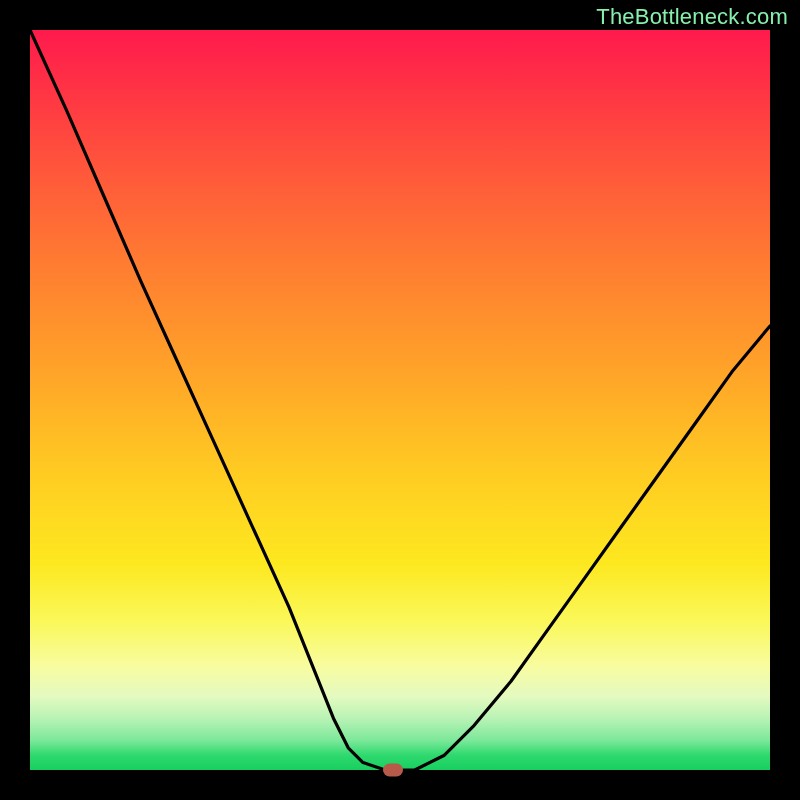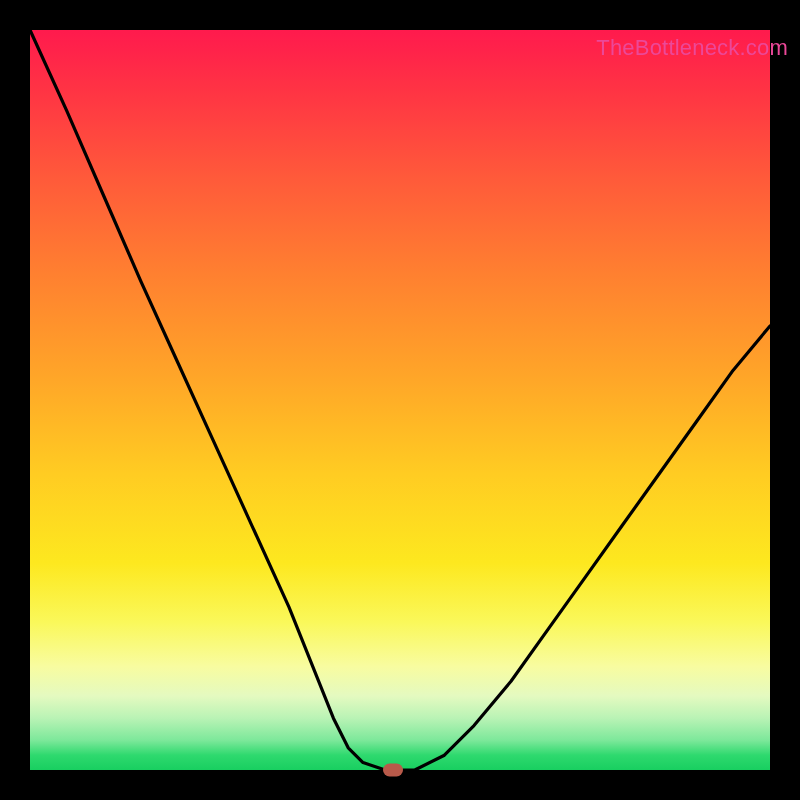--- a/index.html
+++ b/index.html
@@ -61,25 +61,24 @@
     position: absolute;
     width: 20px;
     height: 13px;
     border-radius: 7px;
     transform: translate(-50%, -50%);
   }
   .attribution {
     position: absolute;
     top: 4px;
     right: 12px;
-    color: #ec4899;
+    color: #86efac;
     font-size: 22px;
     letter-spacing: 0.2px;
     font-weight: 500;
-    margin-top: 31px;
   }
 </style>
 </head>
 <body>
 
 <div class="frame">
 
   <div class="plot">
 
     <svg class="curve-svg" viewBox="0 0 740 740" preserveAspectRatio="none">

